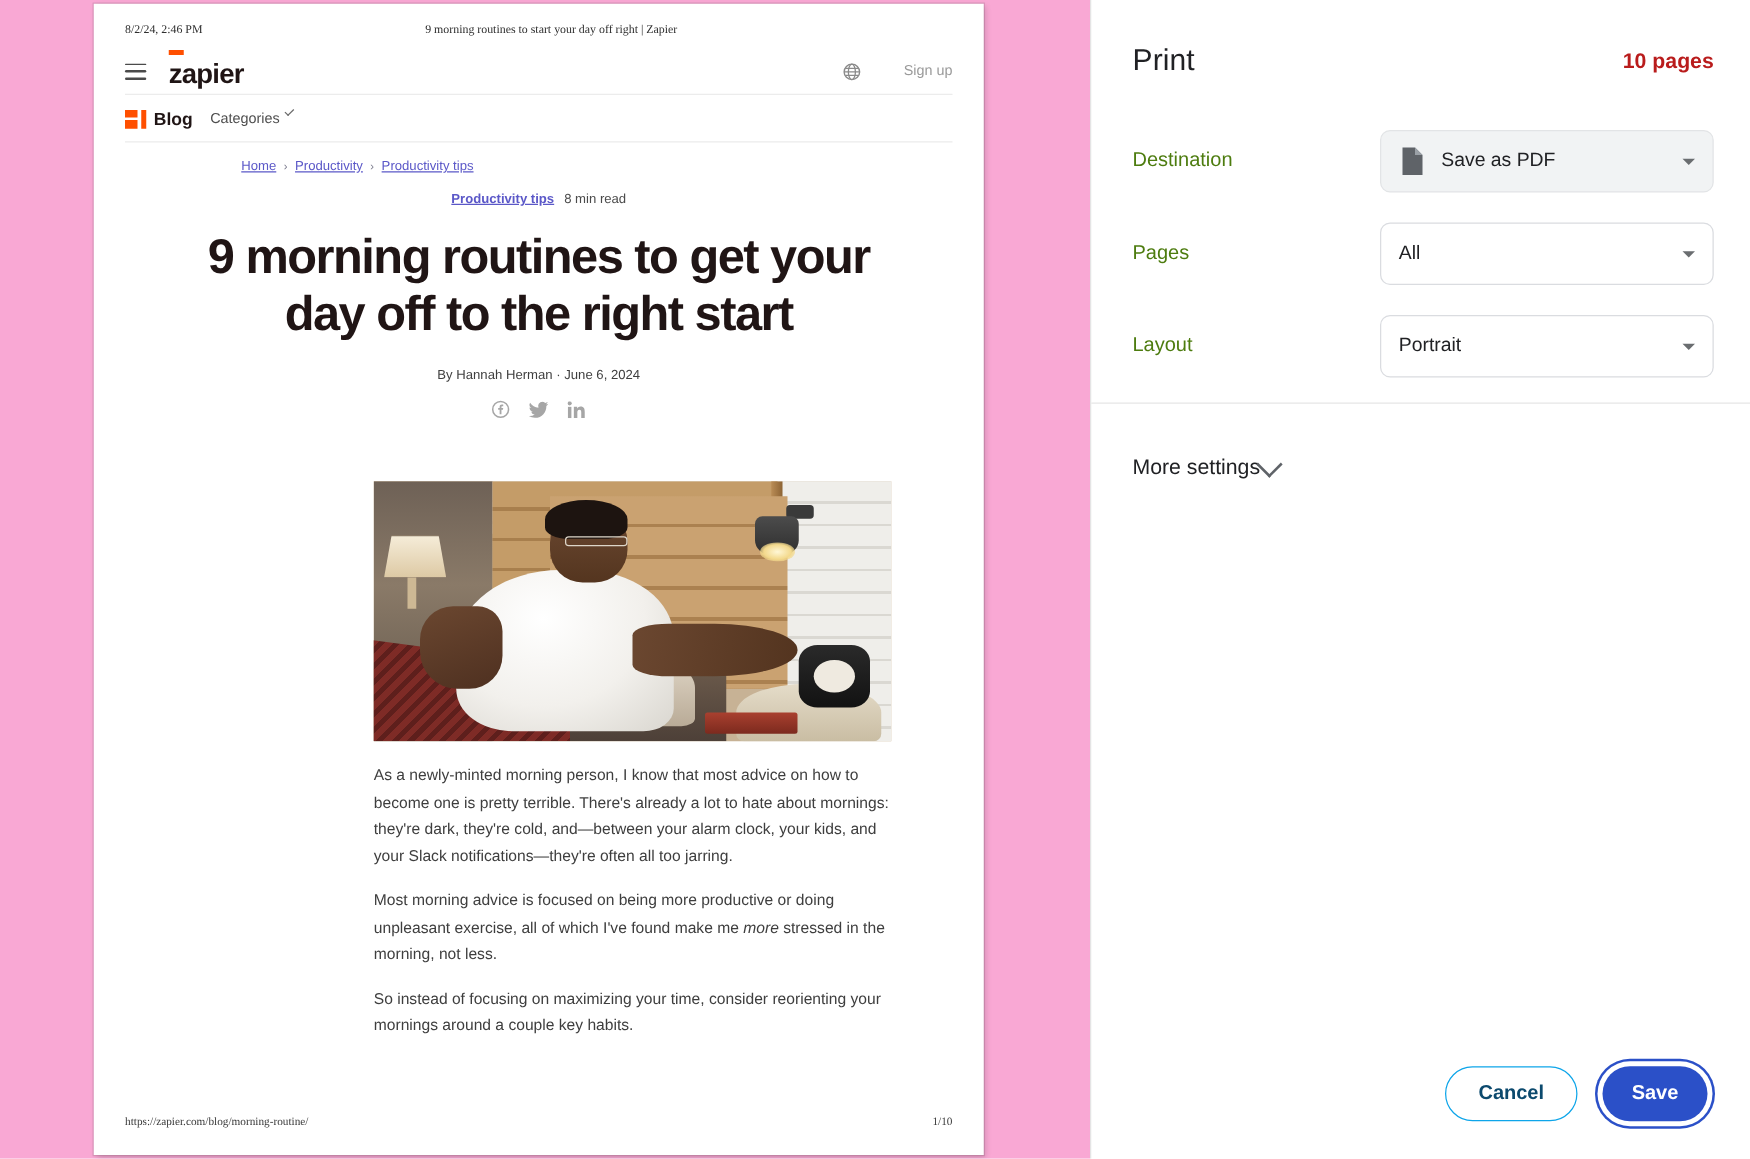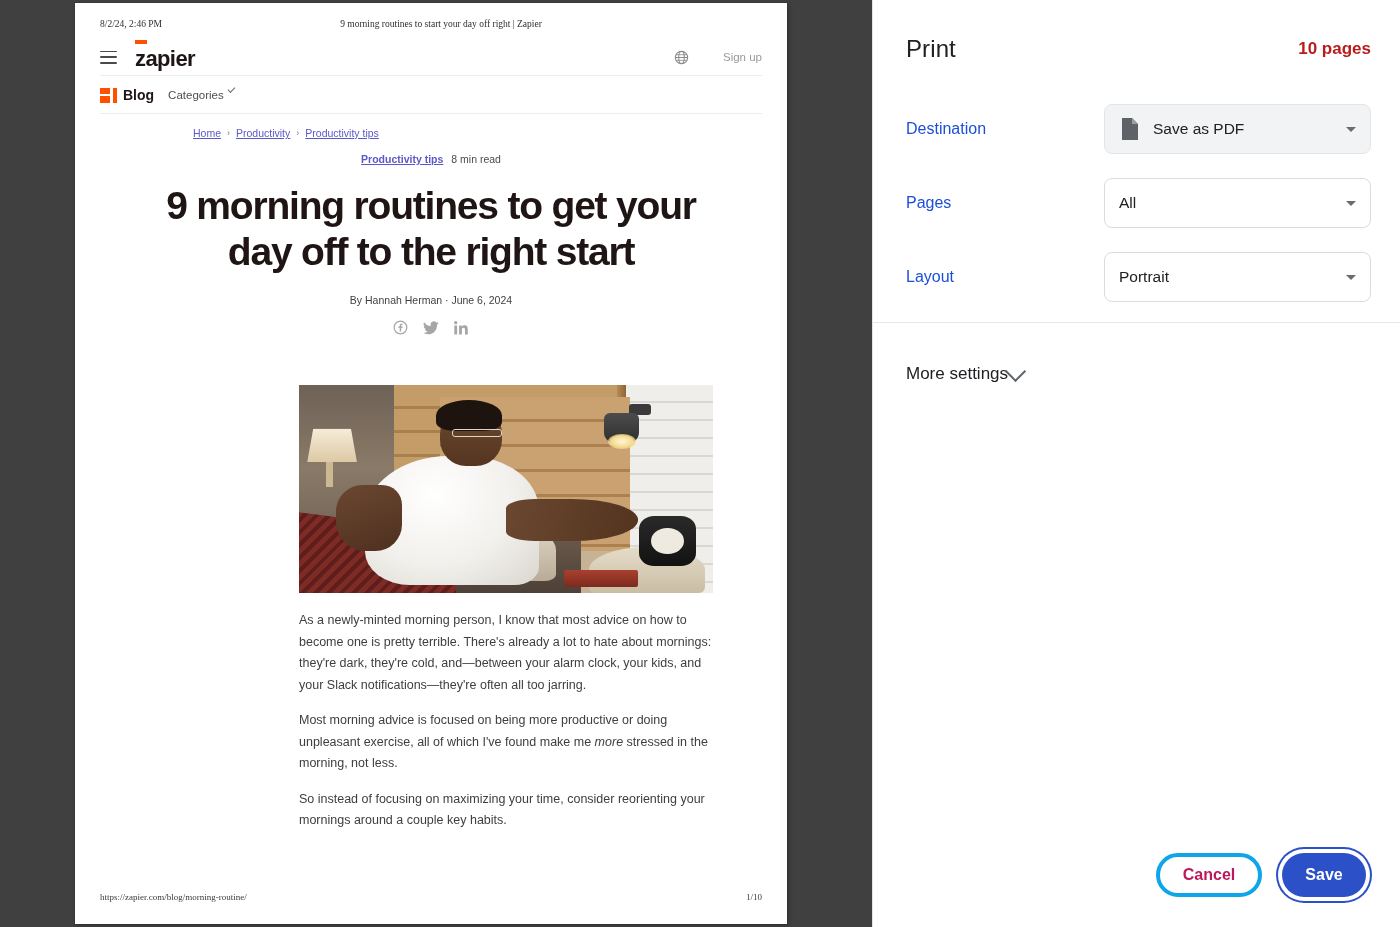--- a/index.html
+++ b/index.html
@@ -17,21 +17,21 @@
     width: 1400px;
     height: 927px;
     display: flex;
   }
 
   
   .preview-area {
     position: relative;
     width: 872px;
     height: 927px;
-    background: #404040;
+    background: #f9a8d4;
     overflow: hidden;
   }
 
   .paper {
     position: absolute;
     left: 75px;
     top: 3px;
     width: 712px;
     height: 921px;
     background: #ffffff;
@@ -453,21 +453,21 @@
   }
   .srow {
     display: flex;
     align-items: center;
     height: 74px;
     padding-left: 33px;
     padding-right: 29px;
   }
   .srow .slabel {
     font-size: 16px;
-    color: #1d4ed8;
+    color: #4d7c0f;
     width: 198px;
     flex: none;
   }
   .select {
     flex: 1;
     height: 50px;
     border-radius: 8px;
     border: 1px solid #dadce0;
     background: #ffffff;
     display: flex;
@@ -546,22 +546,22 @@
     display: flex;
     align-items: center;
     justify-content: center;
     cursor: pointer;
     border: none;
     font-family: "Liberation Sans", sans-serif;
   }
   .btn-cancel {
     width: 106px;
     background: #ffffff;
-    border: 4px solid #0ea5e9;
-    color: #be185d;
+    border: 1px solid #0ea5e9;
+    color: #0c4a6e;
   }
   .btn-save-wrap {
     position: relative;
     padding: 4px;
     border-radius: 26px;
     box-shadow: 0 0 0 2px #2b50c8;
     background: #ffffff;
   }
   .btn-save {
     width: 84px;

